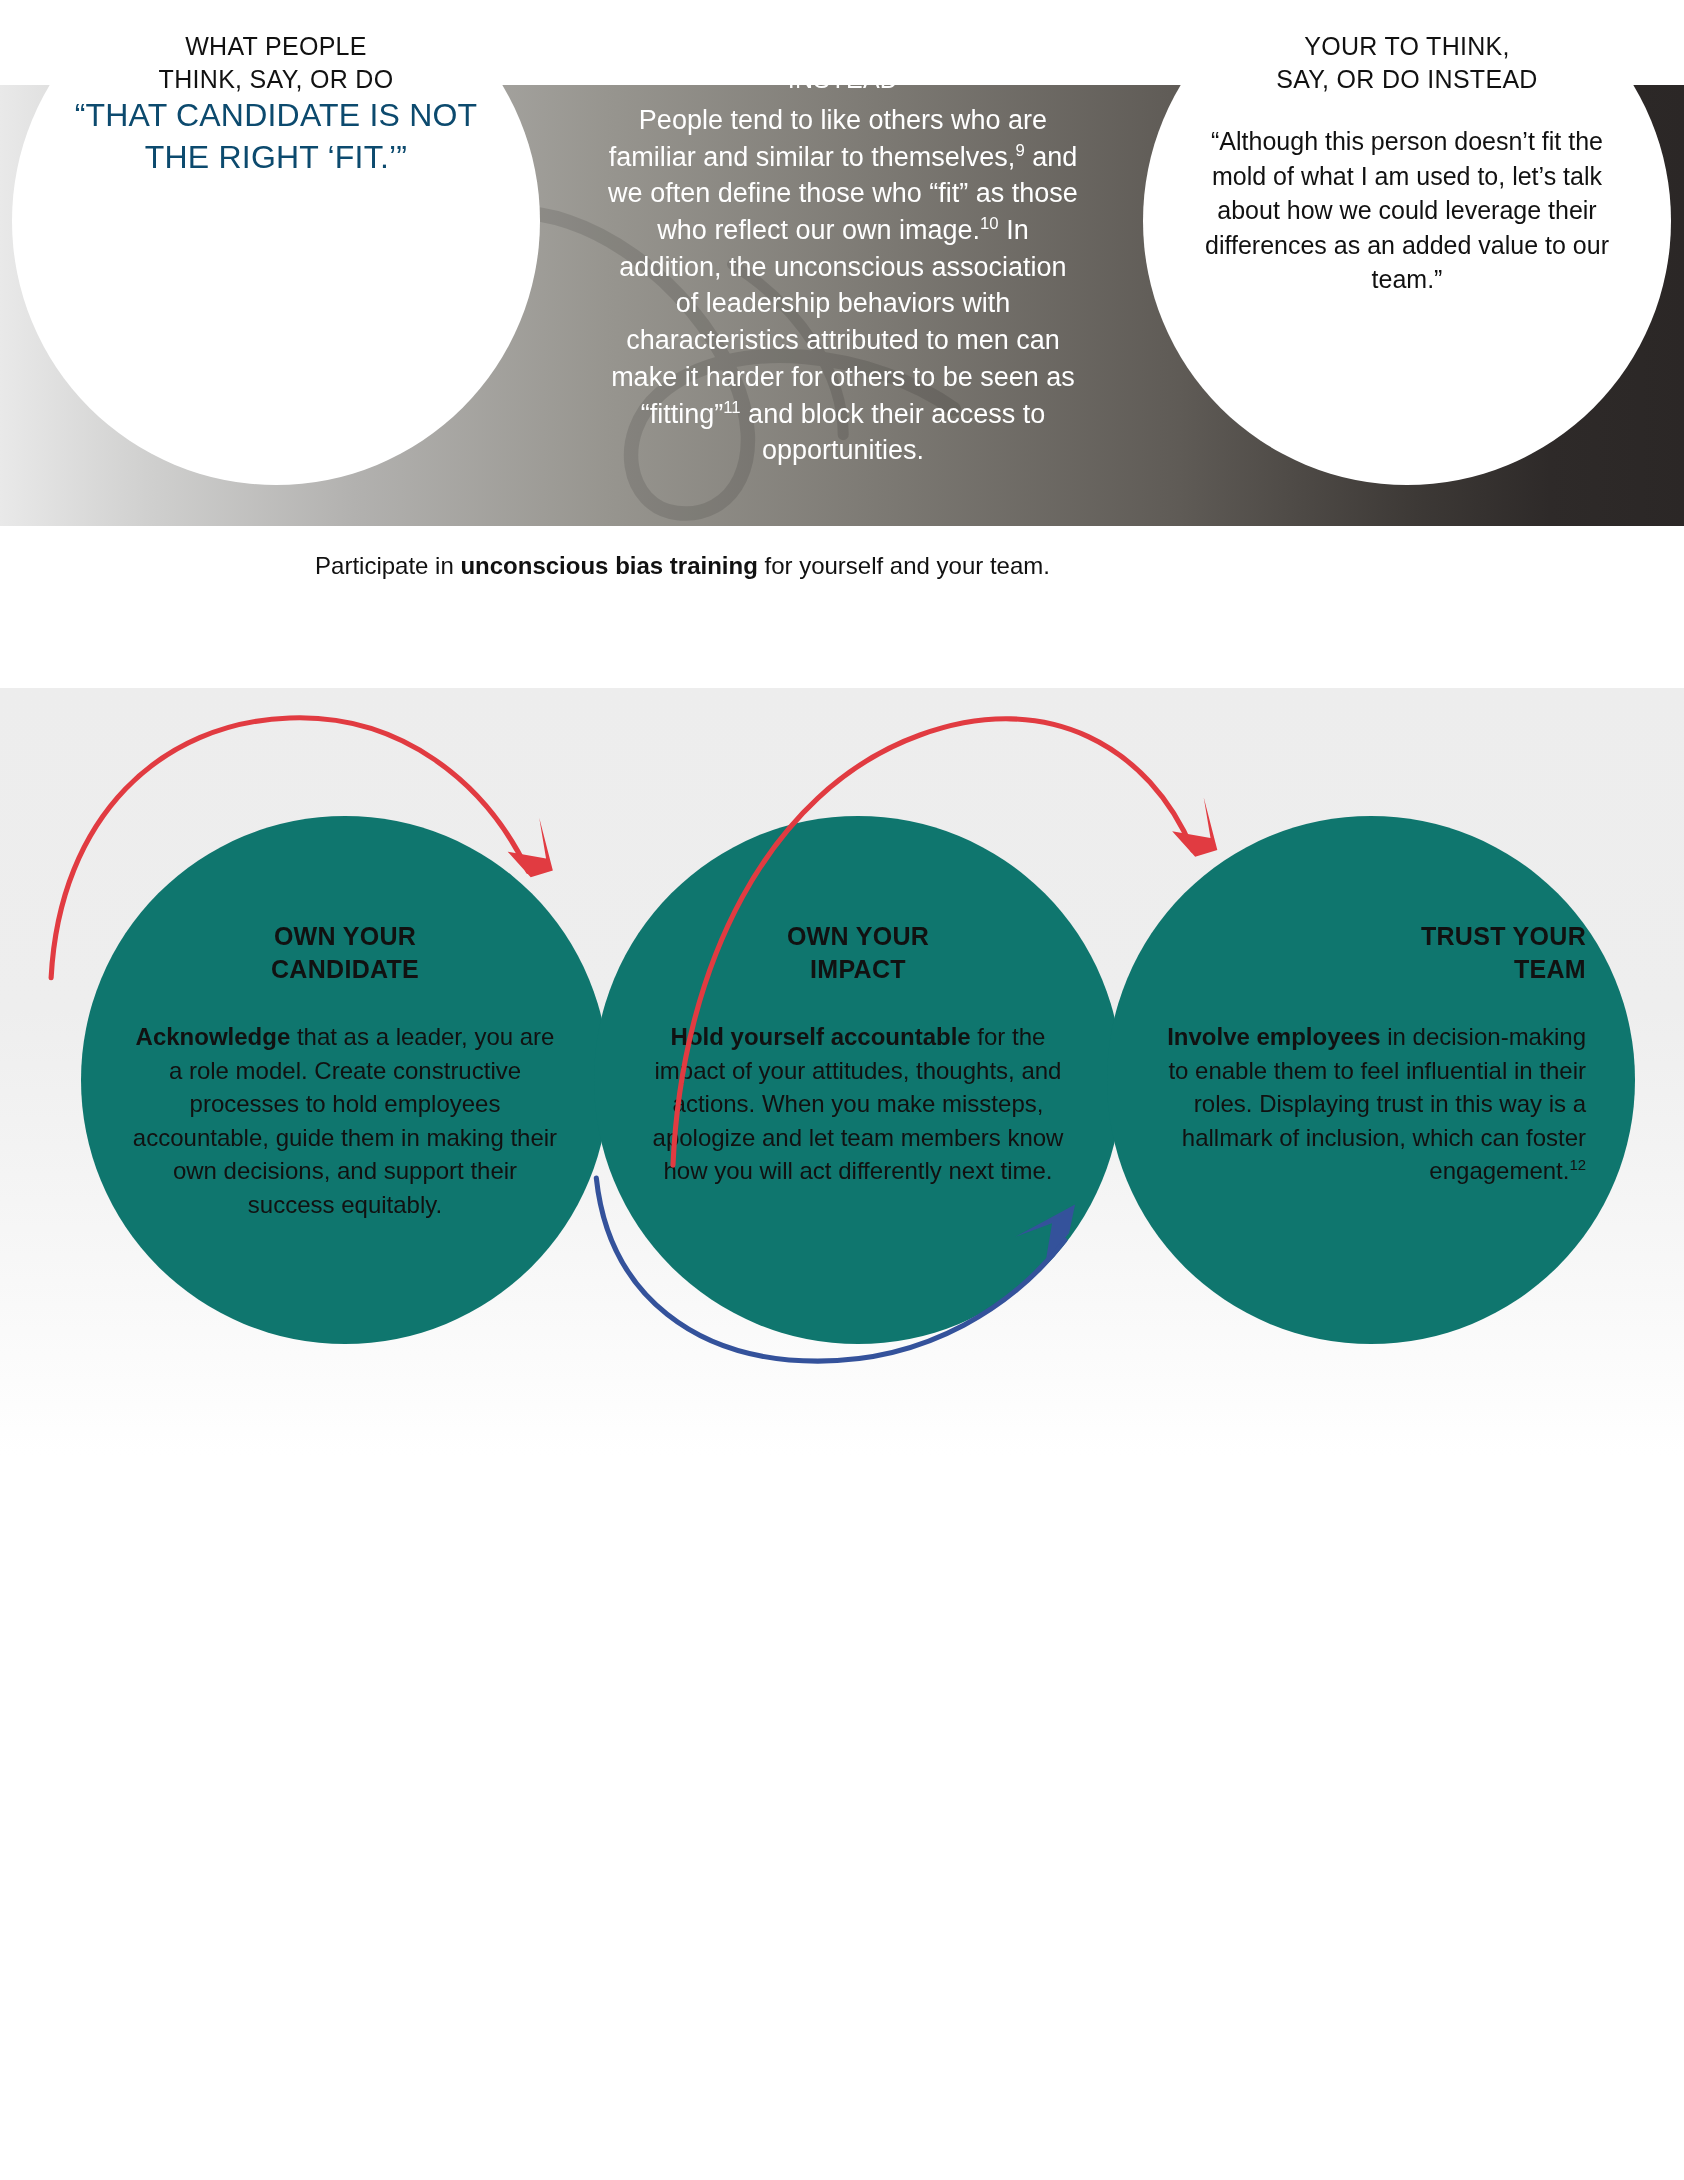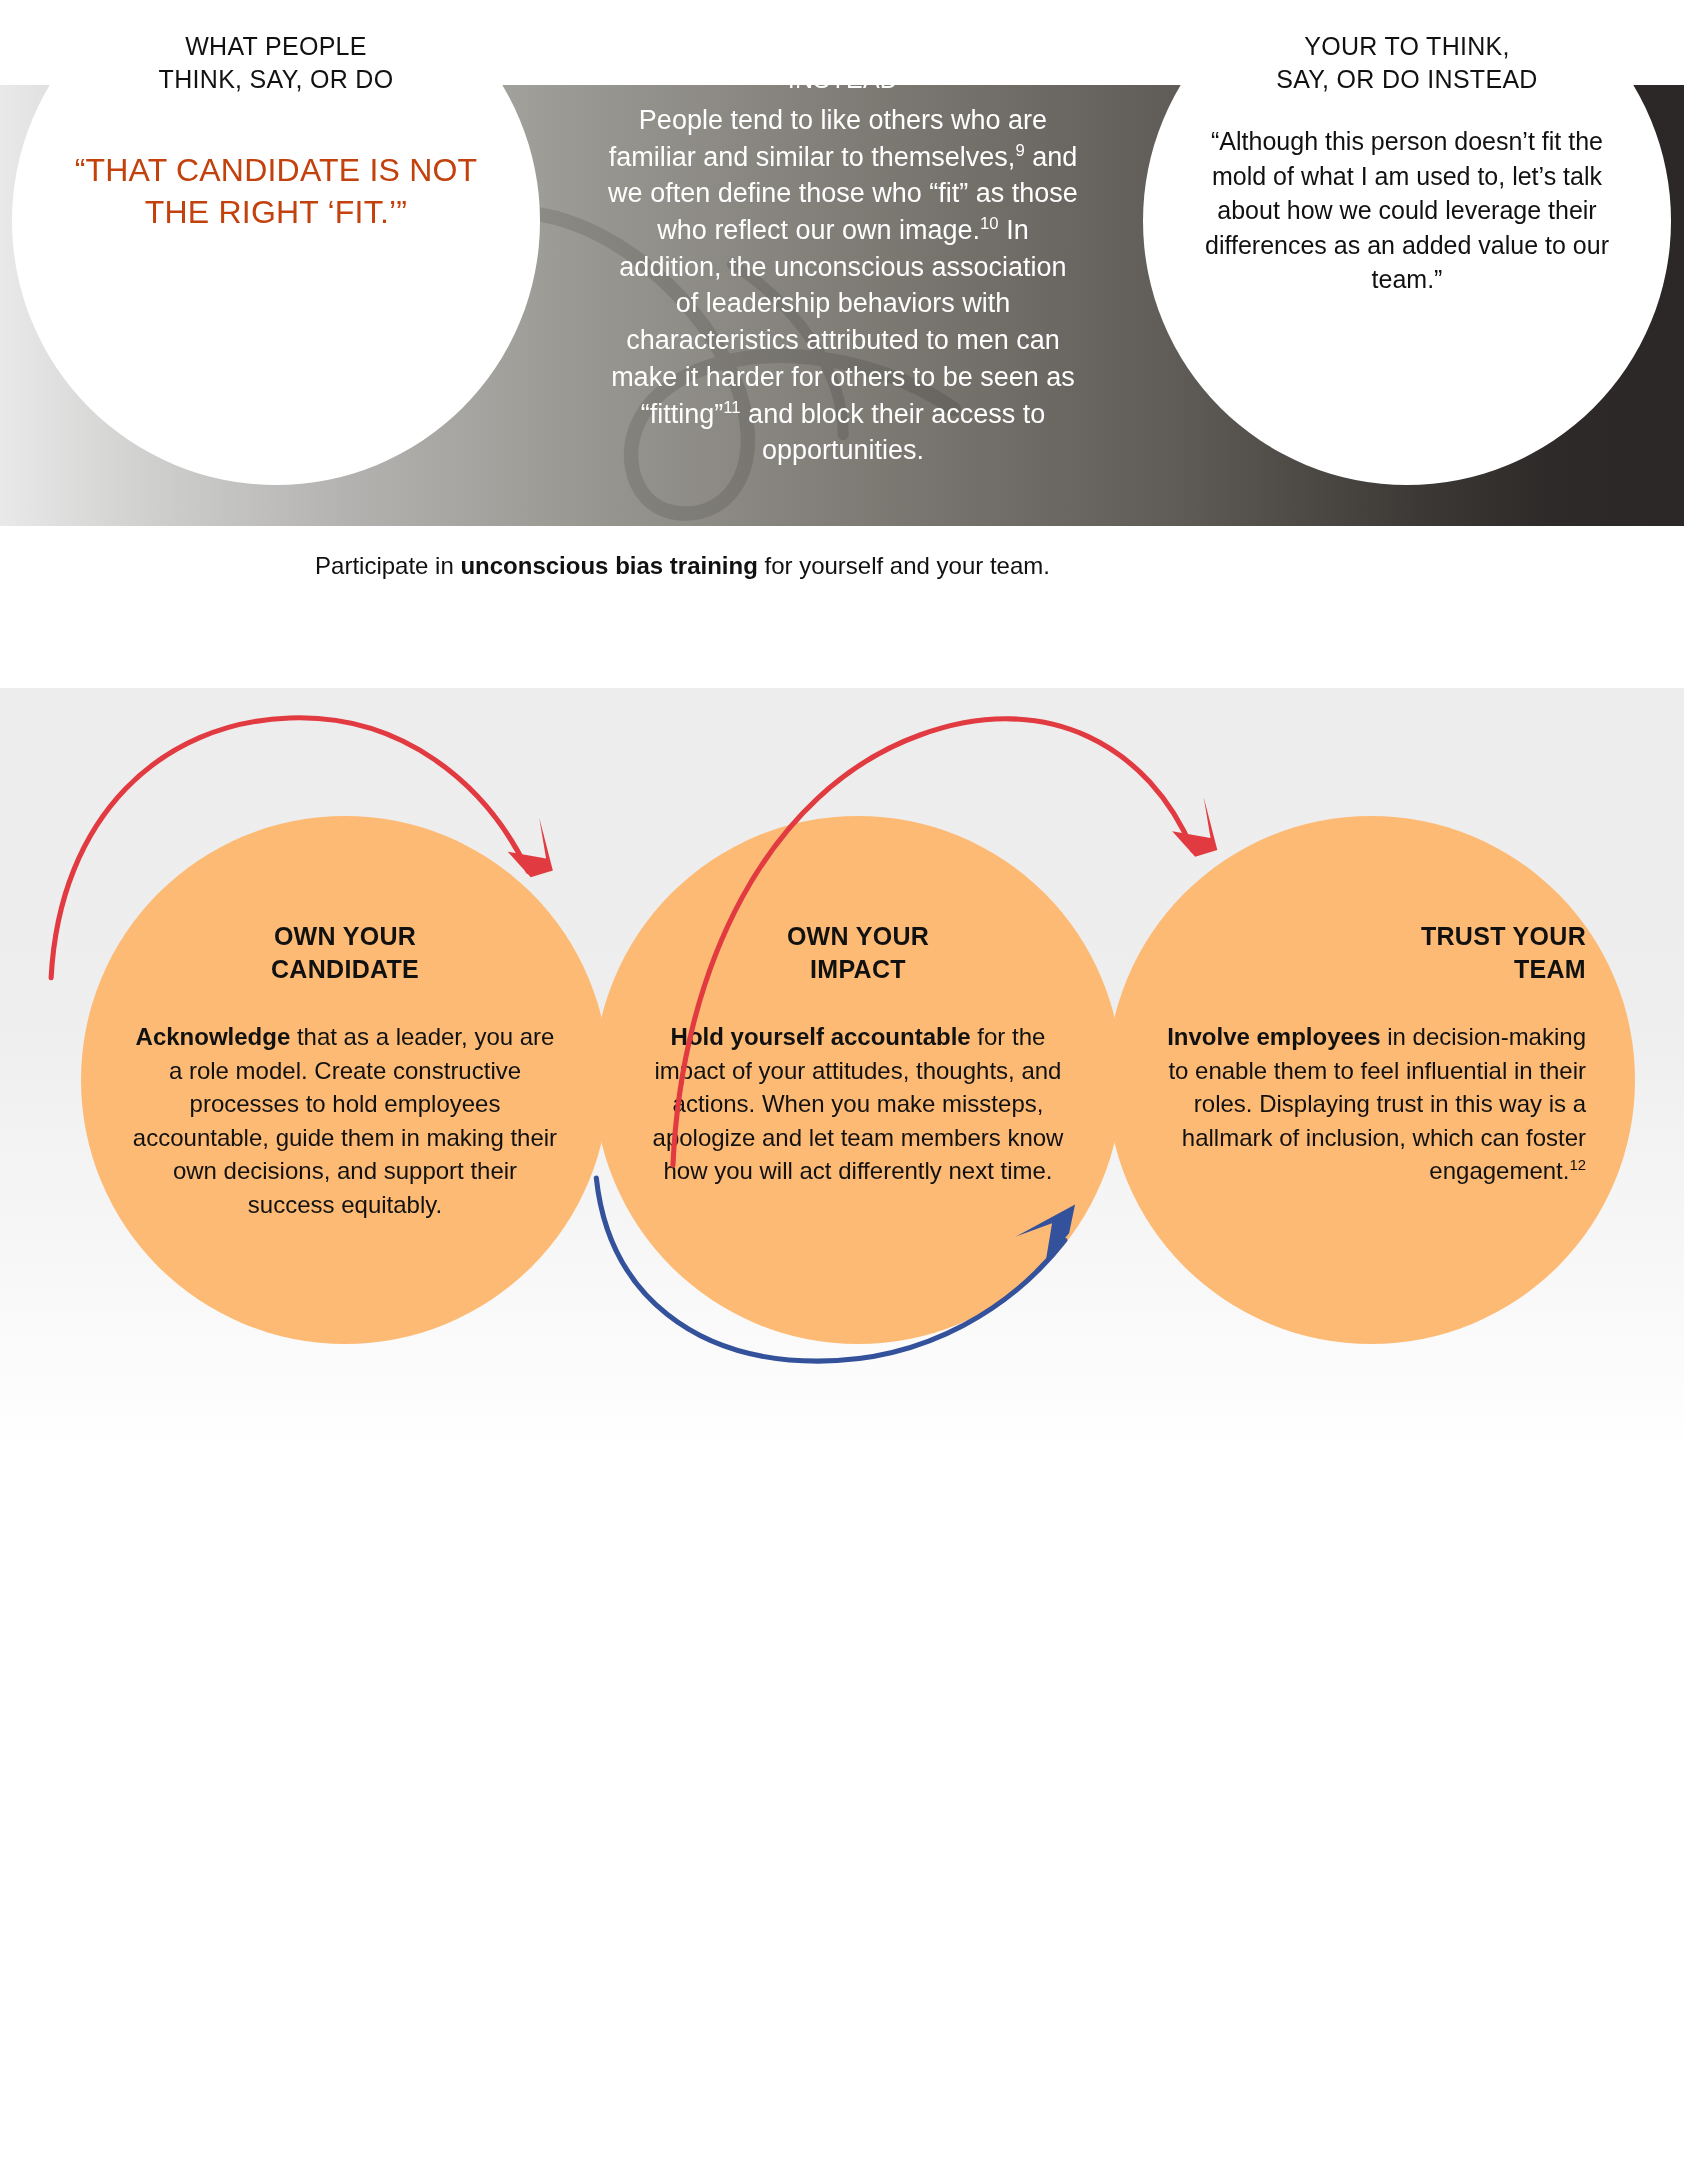--- a/index.html
+++ b/index.html
@@ -92,22 +92,21 @@
     line-height: 1.30;
     letter-spacing: 0.3px;
     color: #111111;
     margin: 0;
   }
   #top-col-2 .panel-title { color: #ffffff; }
 
   #top-quote-1 {
     font-size: 32px;
     line-height: 1.30;
-    color: #c2410c;
-    margin-top: 55px;
+    color: #0c4a6e;
     letter-spacing: 0.2px;
   }
   #top-body-2 {
     font-size: 27px;
     line-height: 1.36;
     margin-top: 6.8px;
     color: #ffffff;
   }
   #top-quote-3 {
     font-size: 25px;
@@ -144,21 +143,21 @@
     left: 0;
     top: 688px;
     width: 1685px;
     height: 767px;
   }
   .bottom-circle {
     position: absolute;
     width: 528px;
     height: 528px;
     border-radius: 50%;
-    background: #fdba74;
+    background: #0f766e;
     box-sizing: border-box;
     padding: 104px 49px 0 49px;
     text-align: center;
   }
   #bottom-circle-1 { left: 81px;  top: 128px; }
   #bottom-circle-2 { left: 594px; top: 128px; }
   #bottom-circle-3 { left: 1107px; top: 128px; text-align: right; }
 
   .bottom-title {
     font-size: 25px;

